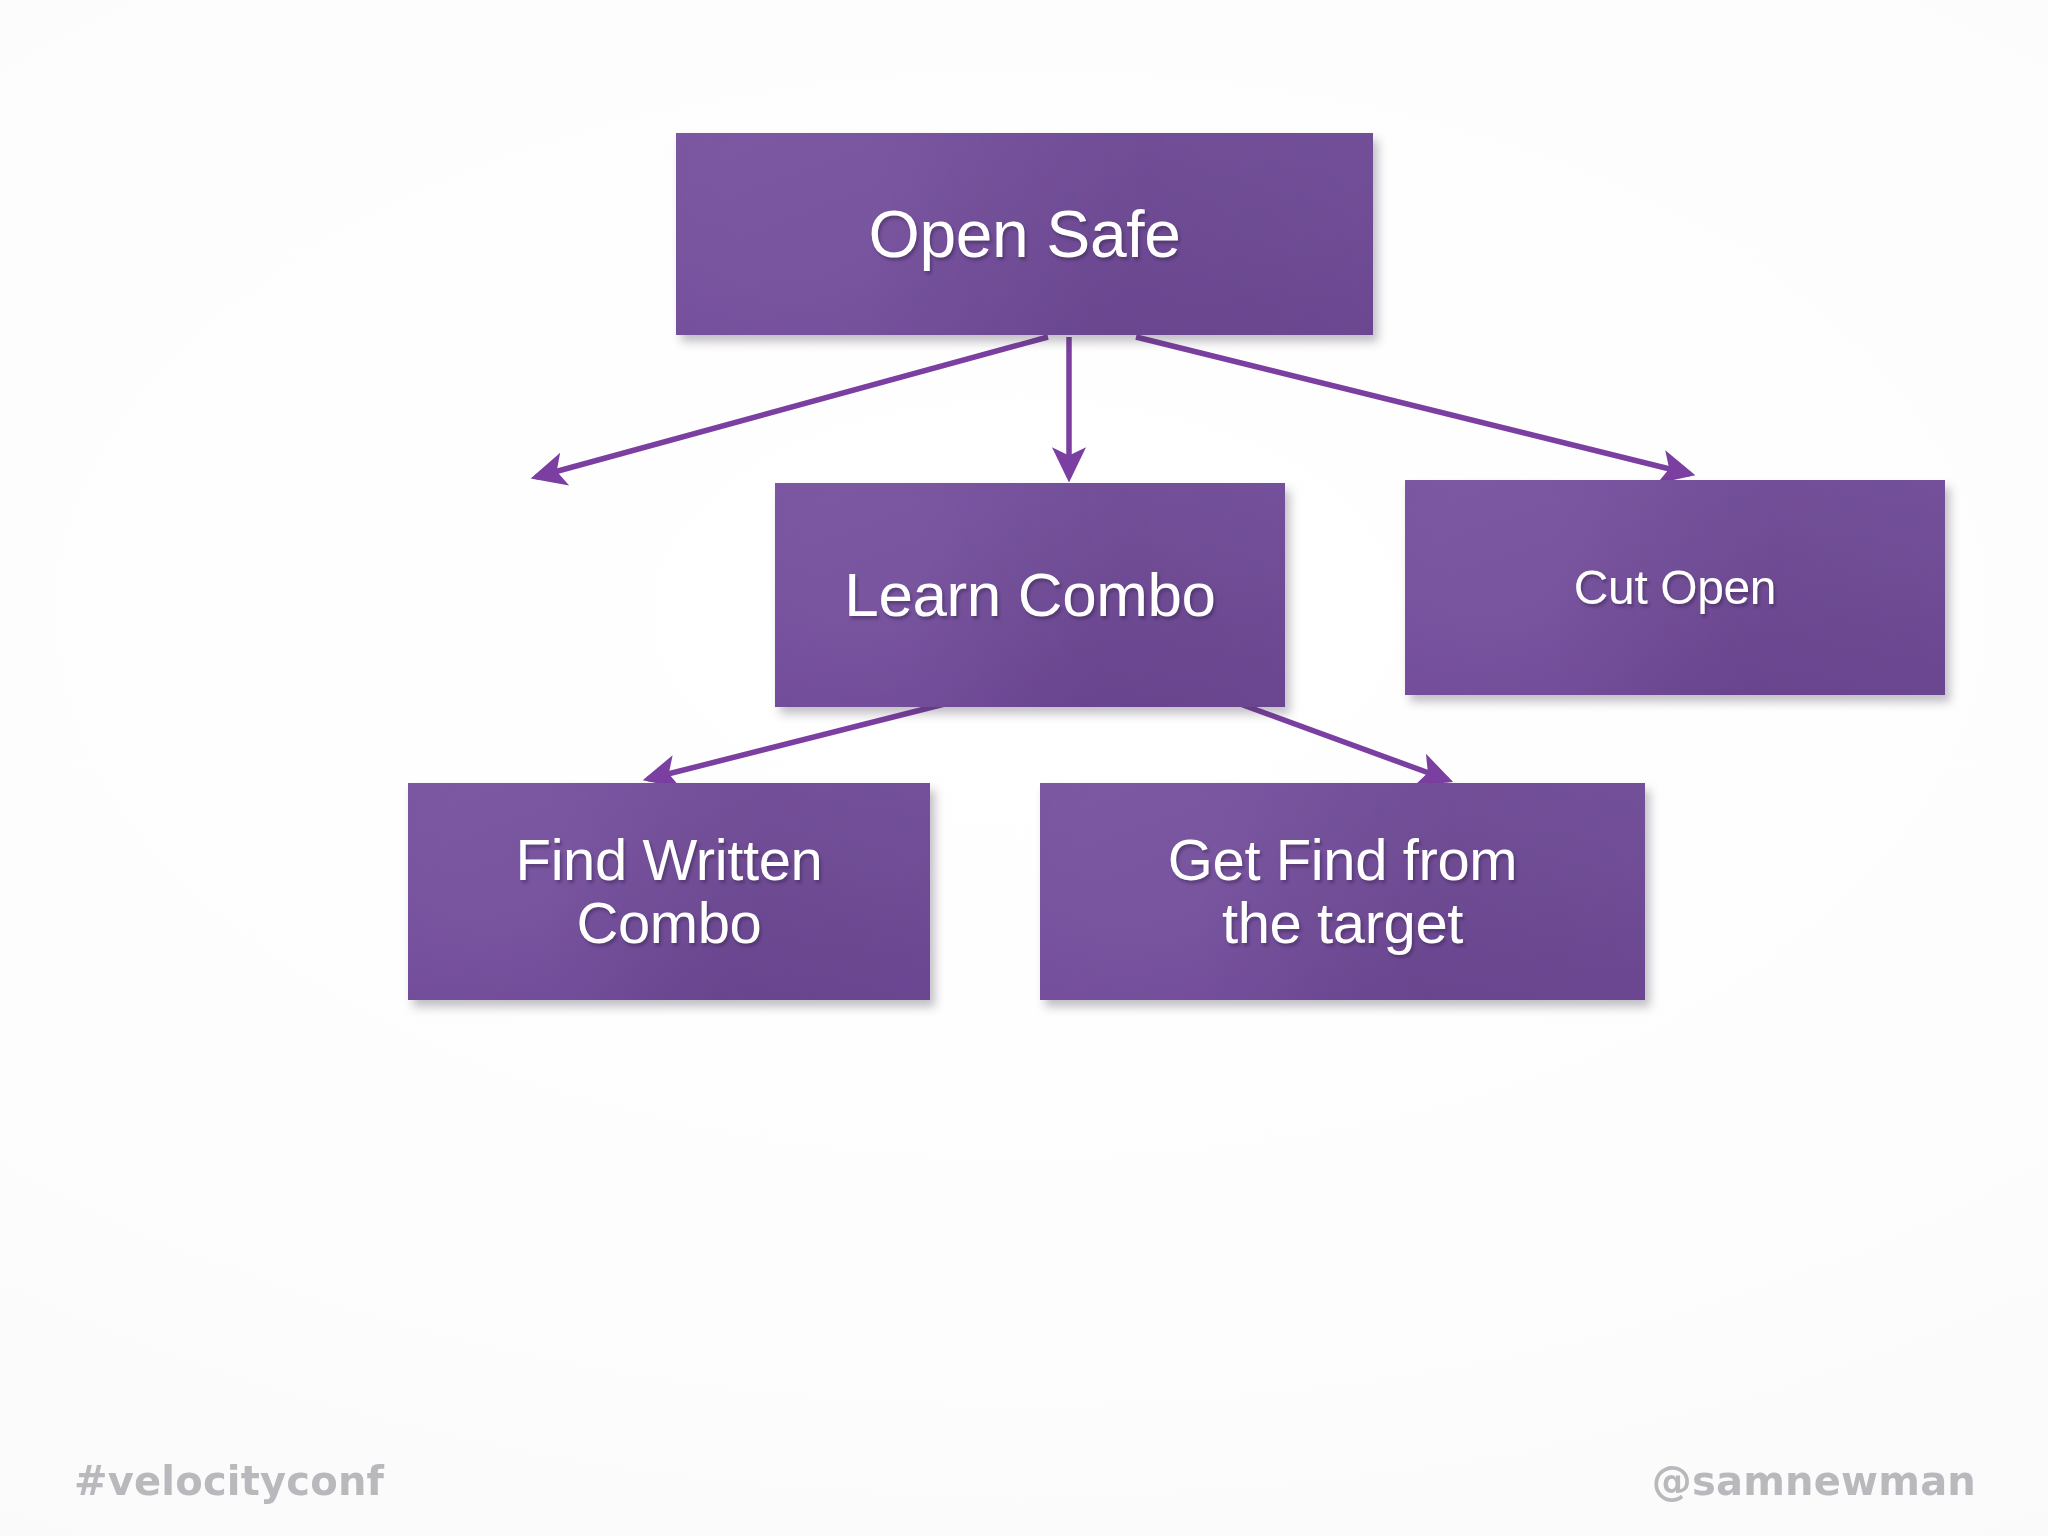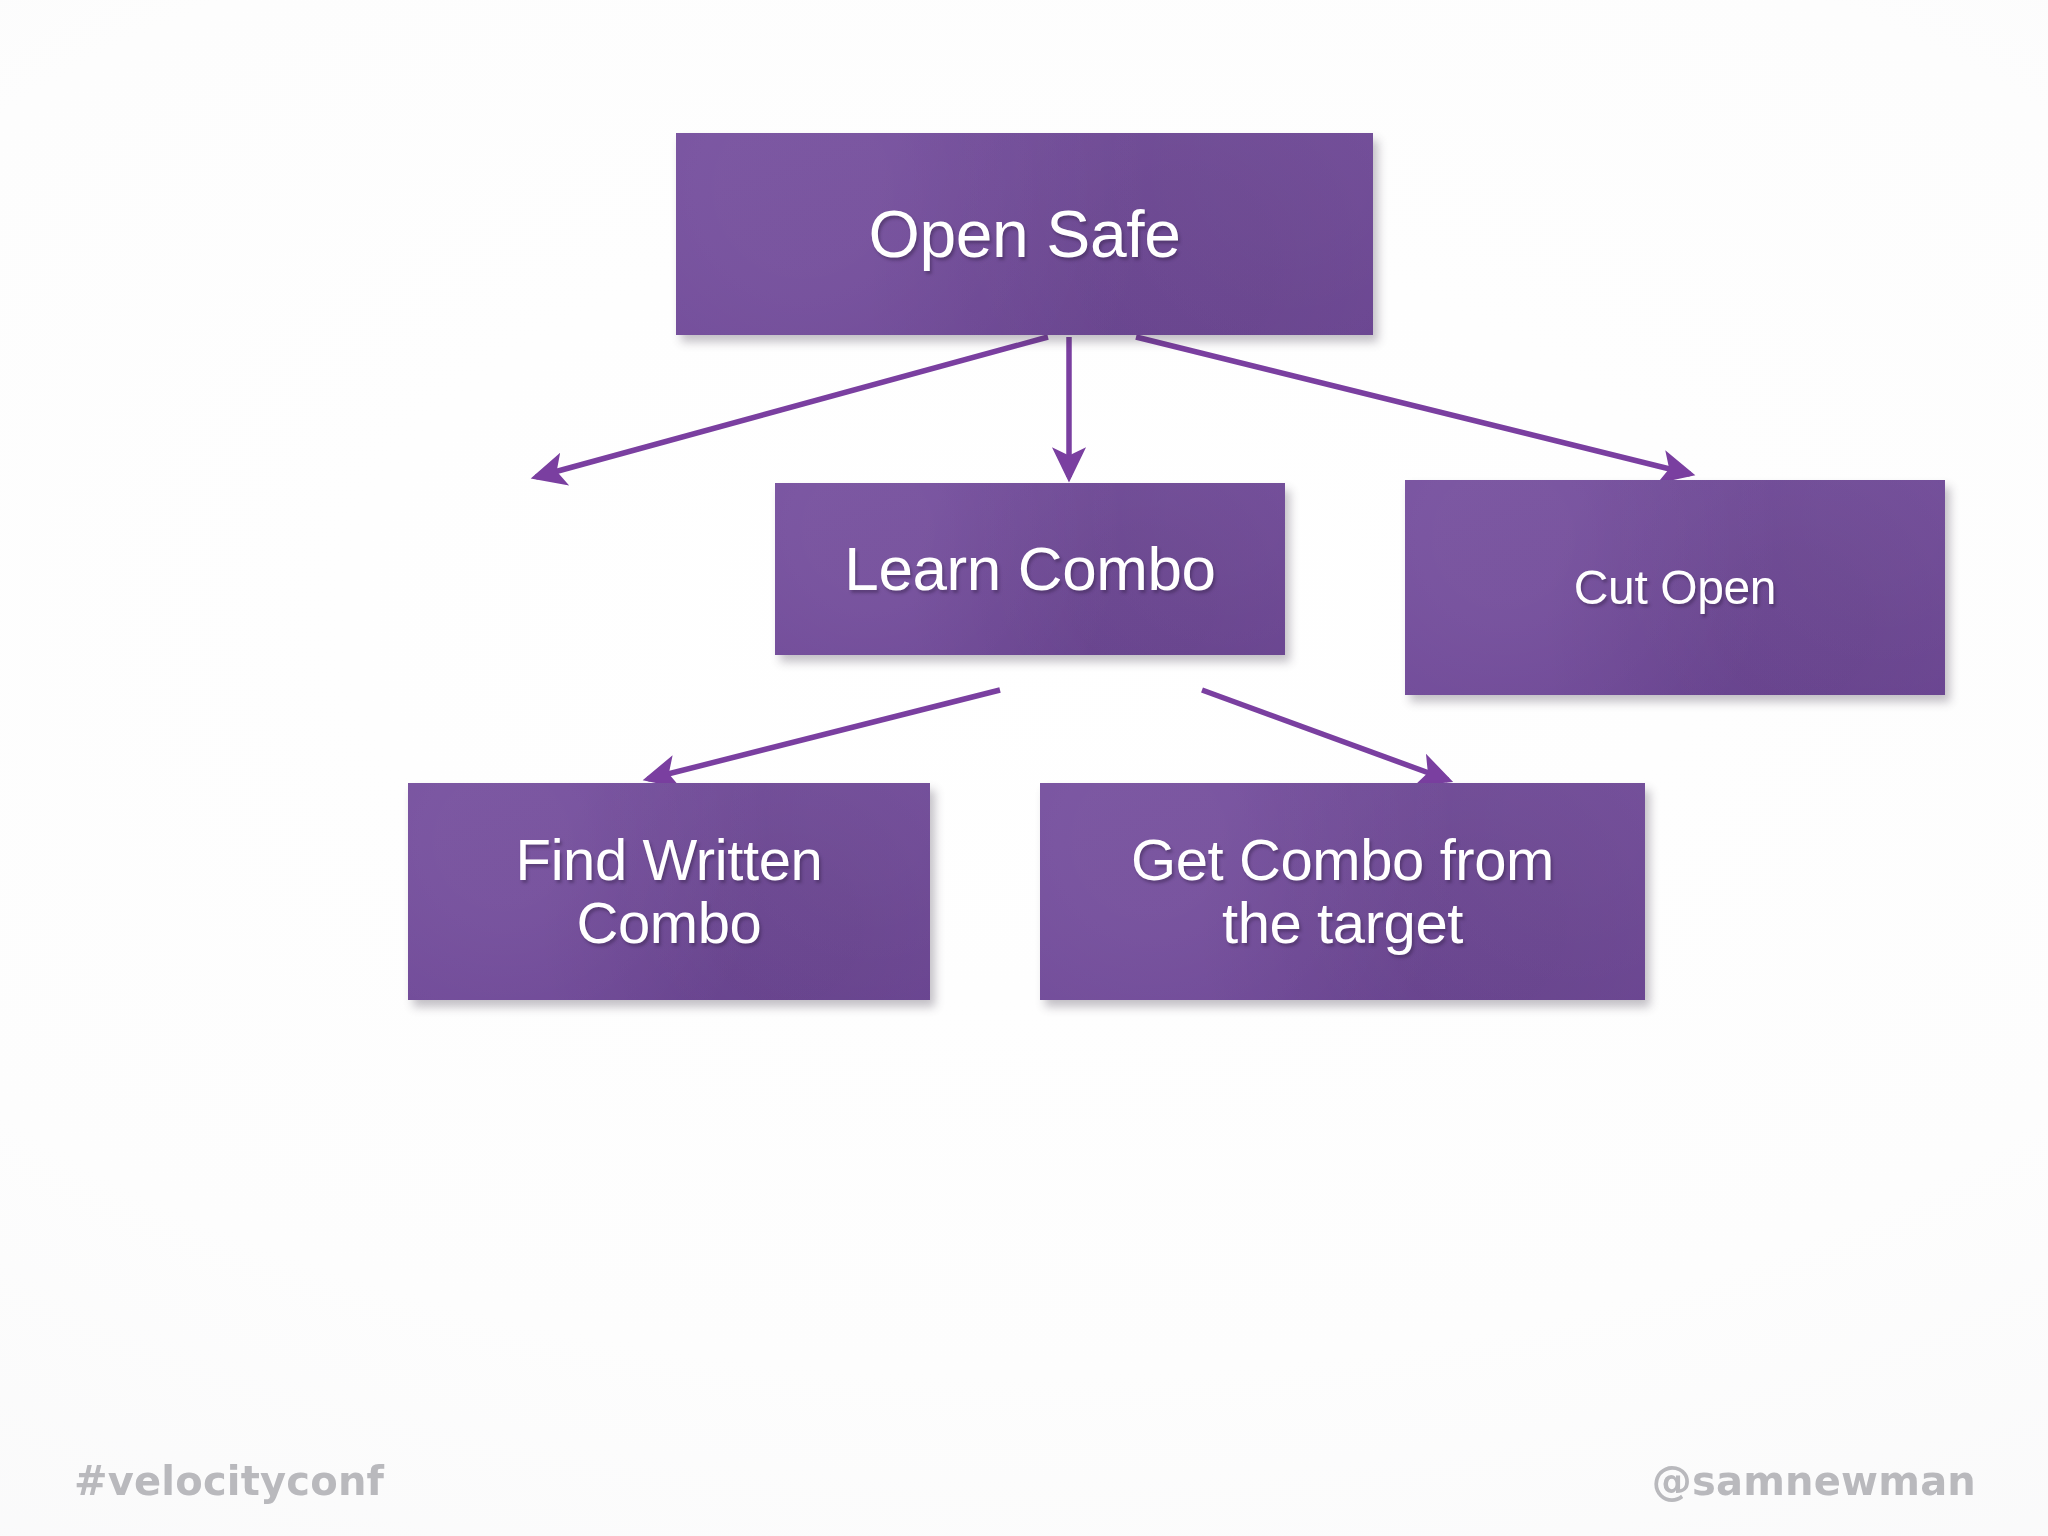--- a/index.html
+++ b/index.html
@@ -50,21 +50,21 @@
     user-select: none;
   }
   .node .label {
     display: block;
     padding: 0 10px;
     white-space: pre-line;
   }
 
   .n-root  { left: 676px;  top: 133px; width: 697px; height: 202px; font-size: 66px; }
   .n-pick  { left: 97px;   top: 485px; width: 523px; height: 210px; font-size: 62px; }
-  .n-learn { left: 775px;  top: 483px; width: 510px; height: 172px; font-size: 62px; }
+  .n-learn { left: 775px;  top: 483px; width: 510px; height: 224px; font-size: 62px; }
   .n-cut   { left: 1405px; top: 480px; width: 540px; height: 215px; font-size: 48px; }
   .n-find  { left: 408px;  top: 783px; width: 522px; height: 217px; font-size: 58px; }
   .n-get   { left: 1040px; top: 783px; width: 605px; height: 217px; font-size: 58px; }
 
   
   .footer-text {
     position: absolute;
     bottom: 32px;
     color: #b9b9bd;
     font-size: 40px;
@@ -111,20 +111,20 @@
   <div class="node n-cut">
     <span class="label">Cut Open</span>
   </div>
 
   <div class="node n-find">
     <span class="label">Find Written
 Combo</span>
   </div>
 
   <div class="node n-get">
-    <span class="label">Get Combo from
+    <span class="label">Get Find from
 the target</span>
   </div>
 
   <div id="footer-left" class="footer-text">#velocityconf</div>
   <div id="footer-right" class="footer-text">@samnewman</div>
 
 </div>
 
 </body></html>

